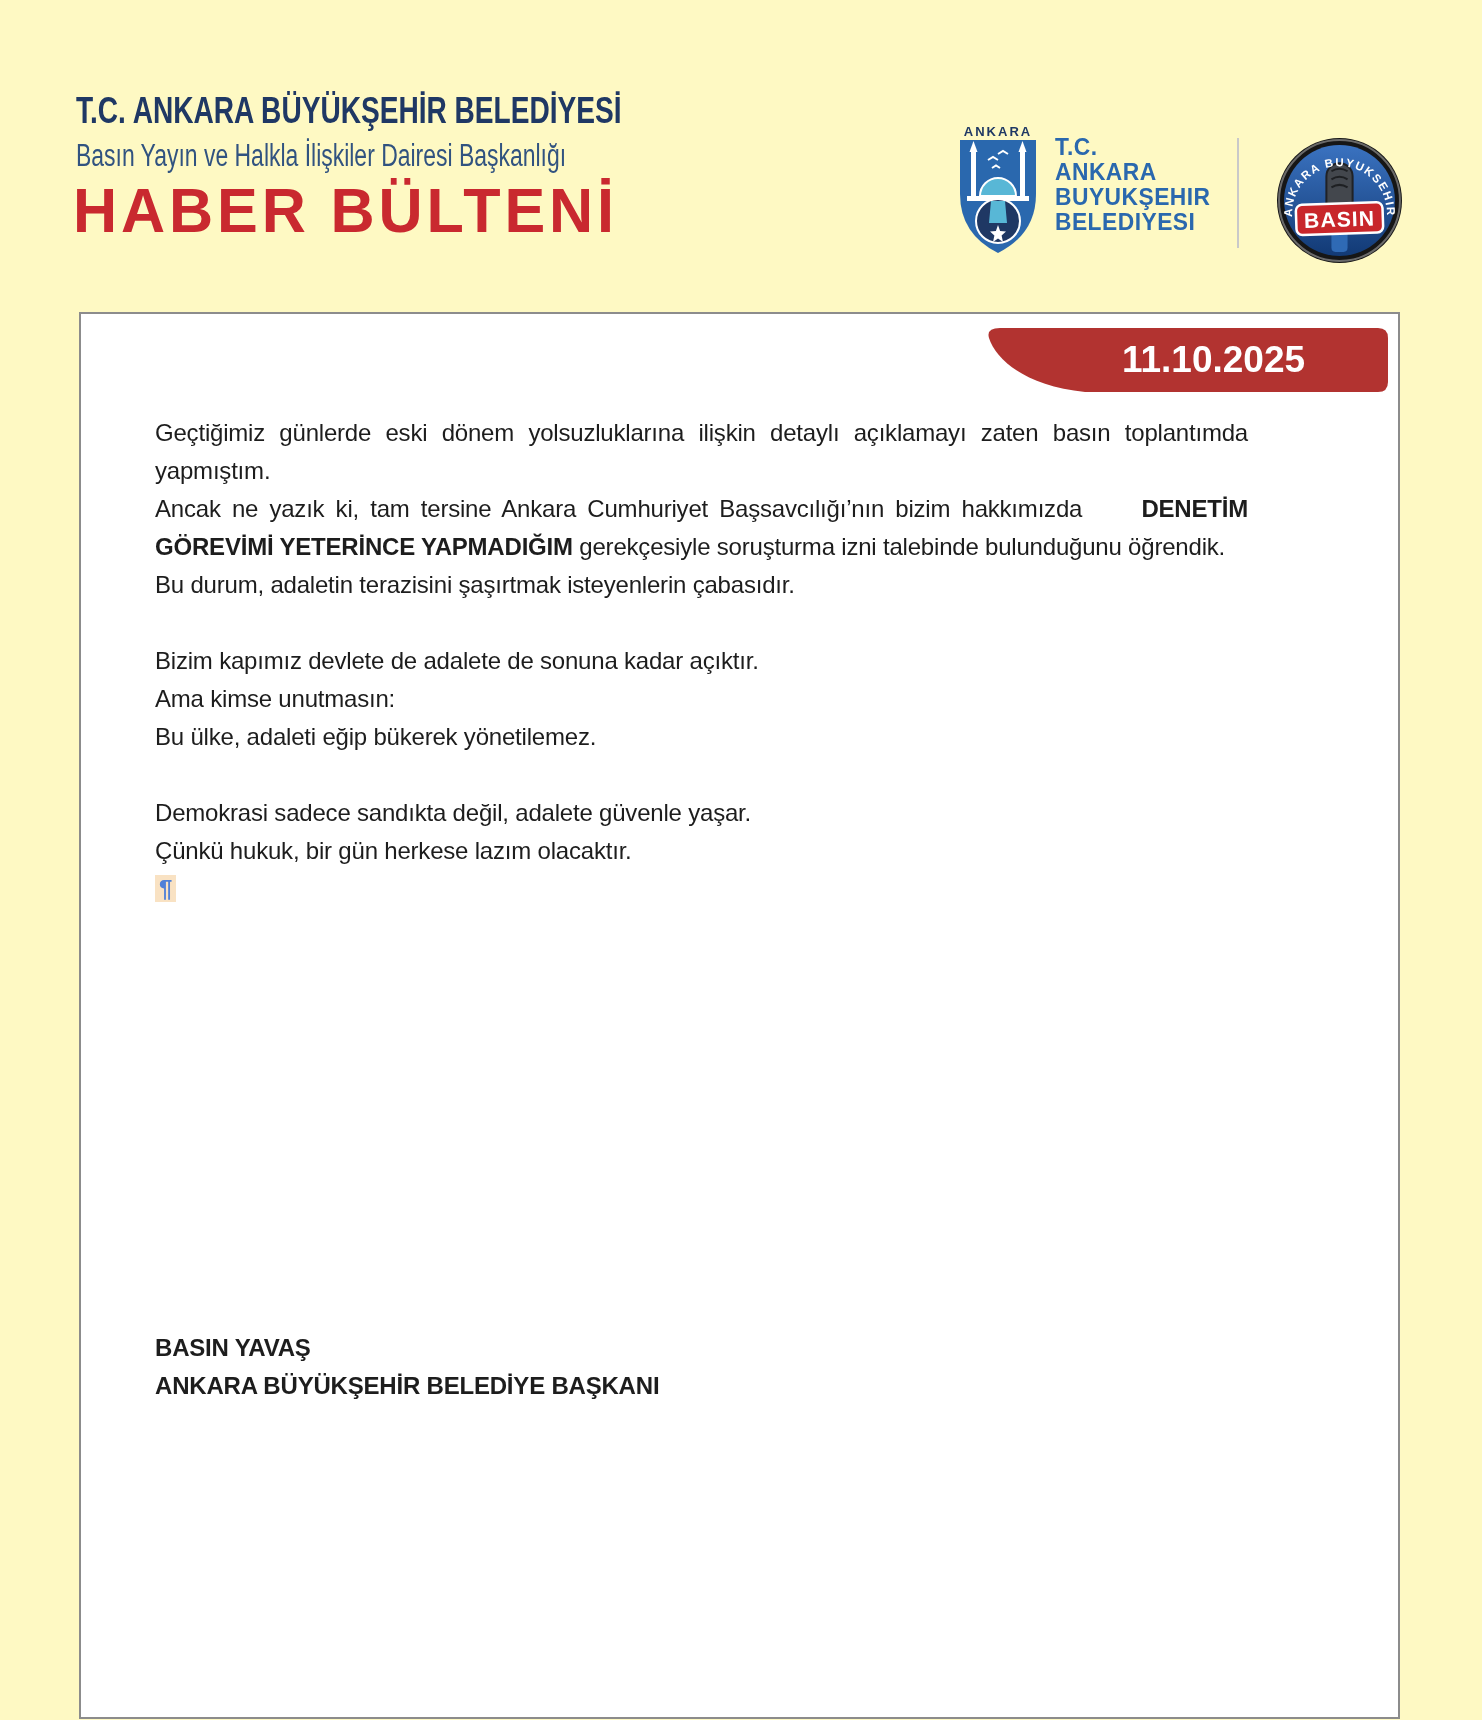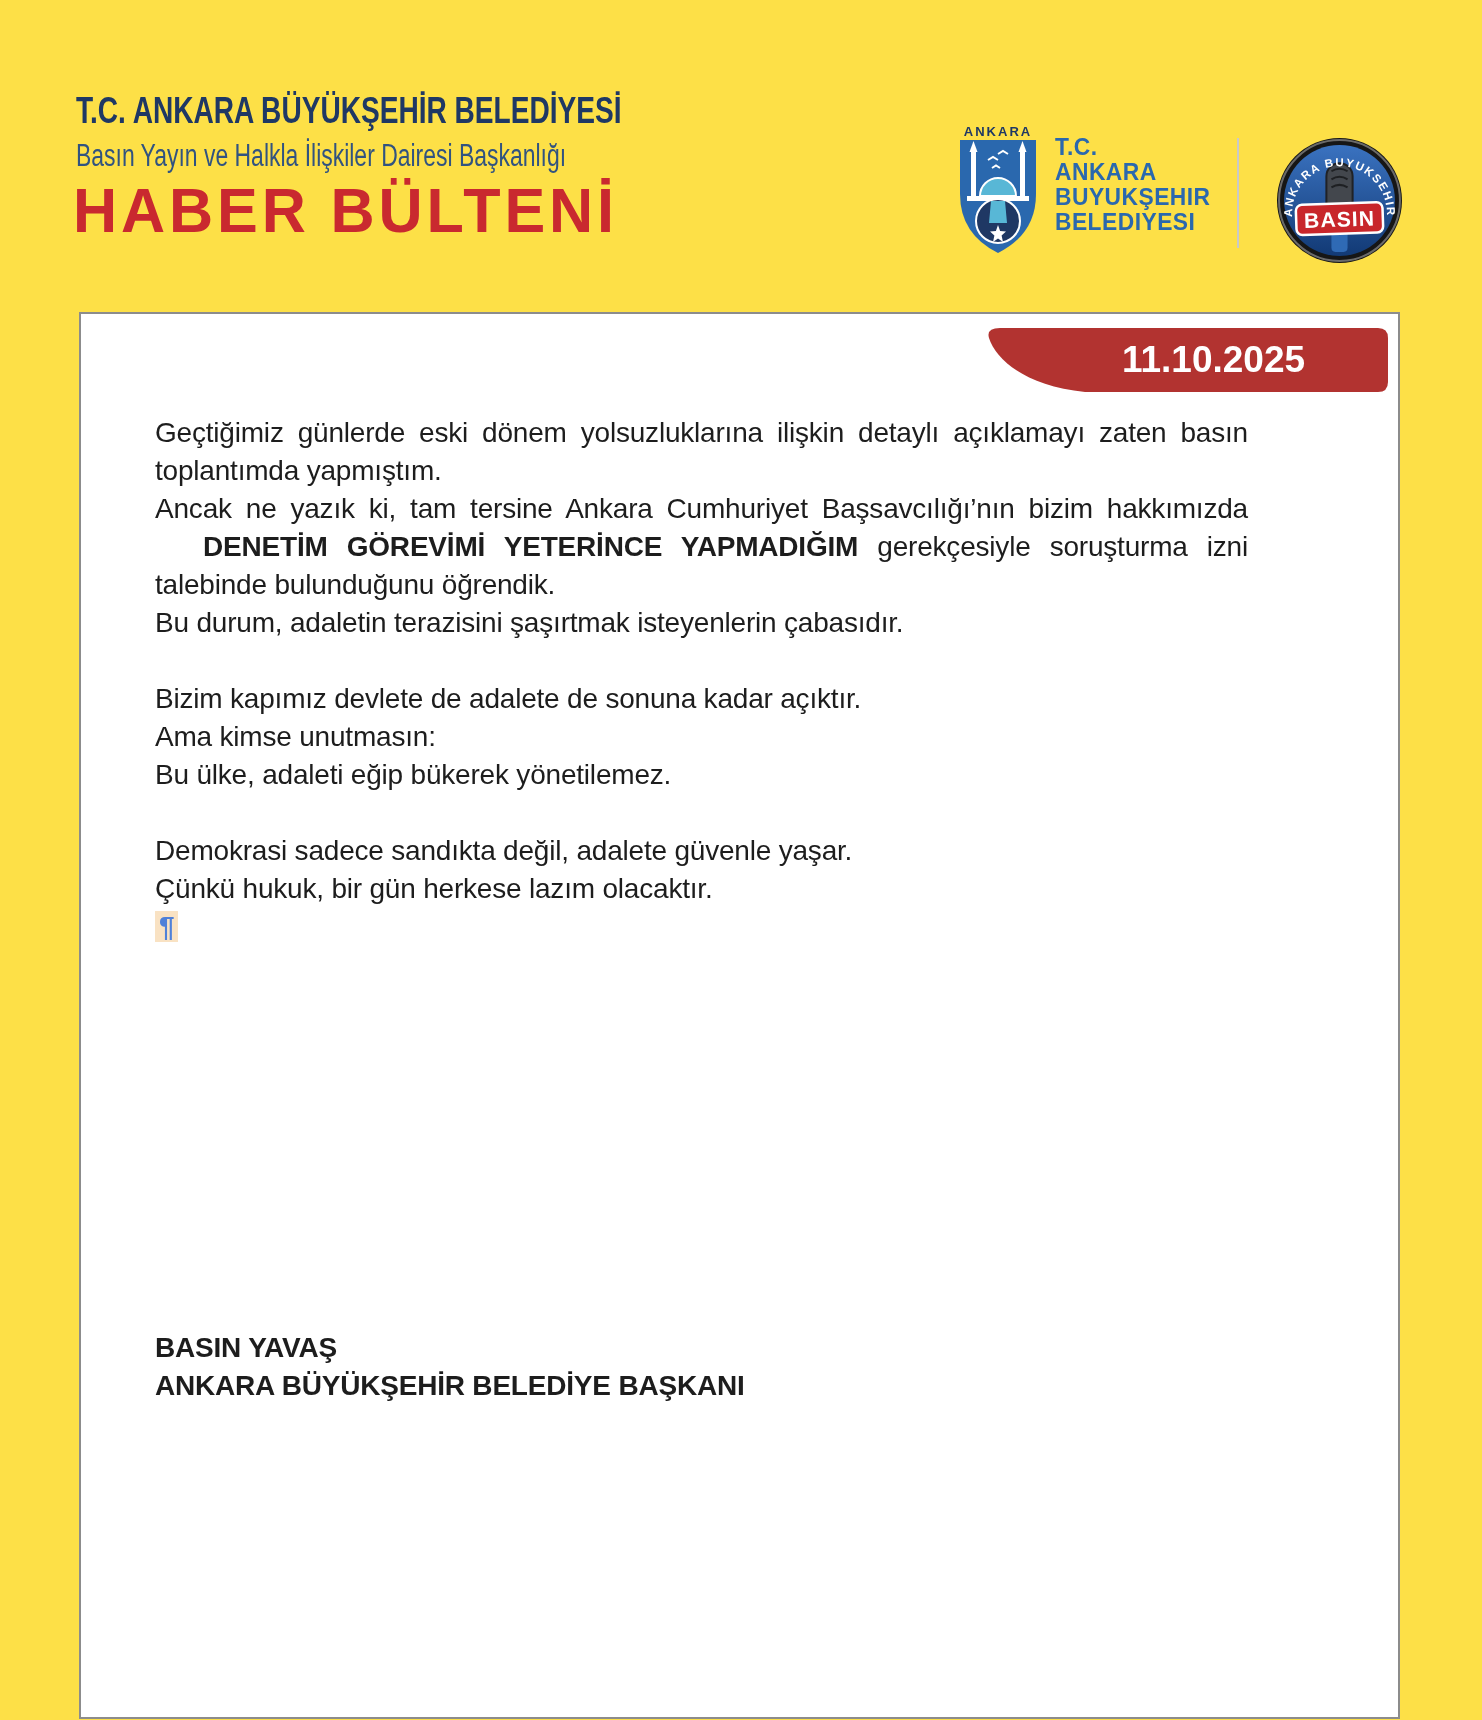--- a/index.html
+++ b/index.html
@@ -1,19 +1,19 @@
 <!DOCTYPE html>
 <html style="--c-navy: #1f3864; --c-subnavy: #315380; --c-head-red: #c9292f; --c-banner-red: #b23330; --c-logo-blue: #2a68ae; --c-dome-blue: #58b7d6; --c-circle-blue: #1d4e99; --c-basin-red: #c8262b; --c-text: #1d1d1d; --c-border-gray: #8c8c8c; --c-pilcrow-blue: #4f80d8; --c-pilcrow-bg: #f9e2c3;"><head>
 <meta charset="utf-8">
 <style>
   html,body{margin:0;padding:0;}
   .page{
     position:relative;
     width:1482px;height:1720px;
-    background:#fde047;
+    background:#fef9c3;
     overflow:hidden;
     font-family:"Liberation Sans",sans-serif;
   }
   
   .lh-line{position:absolute;white-space:nowrap;transform-origin:left center;}
   .lh-org1{
     left:76px;top:90px;
     font-size:36px;font-weight:800;letter-spacing:0px;
     color:var(--c-navy);
     transform:scaleX(.78);
@@ -60,21 +60,21 @@
     position:absolute;left:0;top:0;width:100%;height:100%;
     display:flex;align-items:center;justify-content:center;
     padding-left:58px;box-sizing:border-box;
     color:#ffffff;font-size:37px;font-weight:800;
   }
   .doc-content{
     position:absolute;left:74px;right:150px;top:100px;
   }
   .doc-par{
     margin:0;
-    font-size:28px;line-height:38px;
+    font-size:24px;line-height:38px;
     letter-spacing:-0.2px;
     text-align:justify;
     color:var(--c-text);
   }
   .doc-par.blank{height:38px;}
   .doc-par .bold{font-weight:800;margin-left:48px;}
   .pilcrow{
     color:var(--c-pilcrow-blue);
     background:var(--c-pilcrow-bg);
     font-weight:700;

